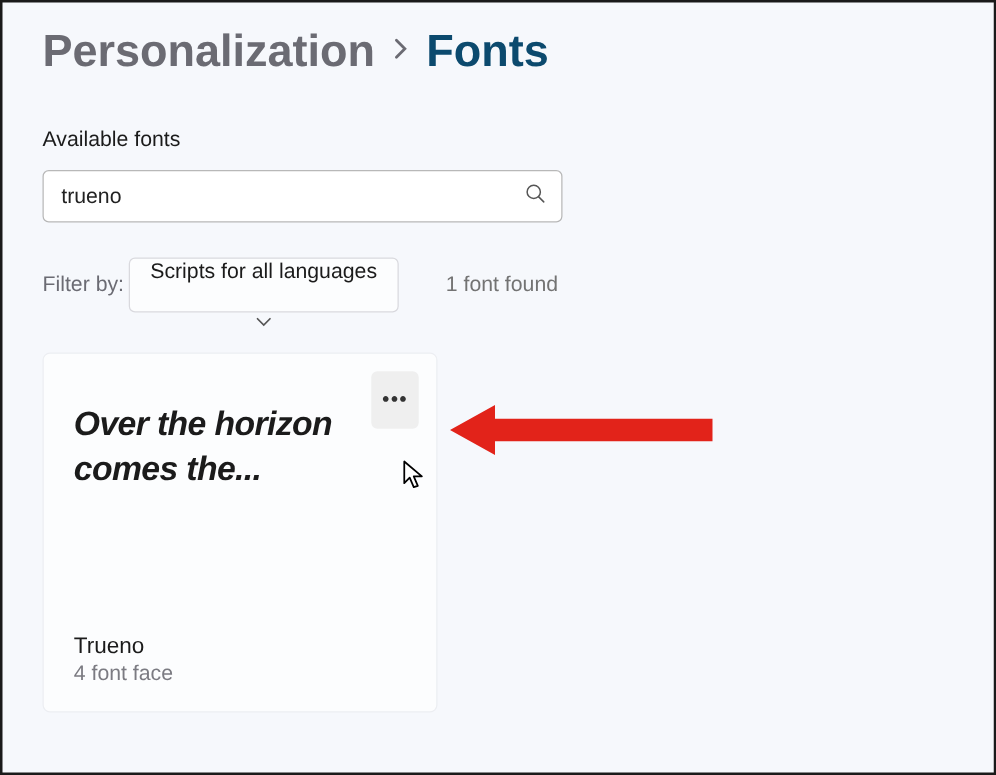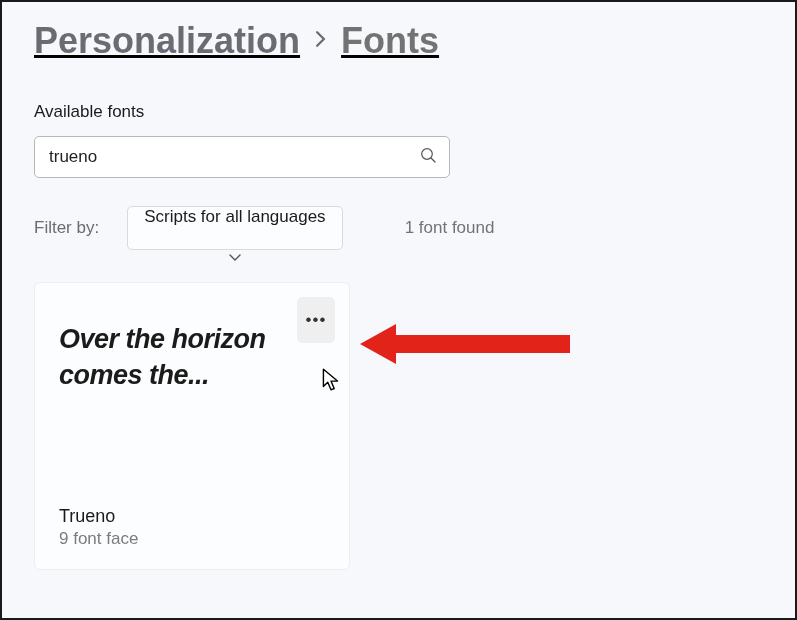--- a/index.html
+++ b/index.html
@@ -15,37 +15,36 @@
       border: 2px solid #1a1a1a;
       padding: 18px 32px;
       position: relative;
       overflow: hidden;
     }
     .breadcrumb {
       display: flex;
       align-items: center;
       gap: 14px;
       margin-bottom: 40px;
-      text-decoration: underline;
     }
     .breadcrumb-parent {
       font-size: 36px;
       font-weight: 600;
       color: #6b6b73;
       cursor: pointer;
     }
     .breadcrumb-sep {
       font-size: 22px;
       color: #6b6b73;
       font-weight: 400;
     }
     .breadcrumb-current {
       font-size: 36px;
       font-weight: 600;
-      color: #737373;
+      color: #0c4a6e;
     }
     .section-heading {
       font-size: 17px;
       font-weight: 400;
       color: #1b1b1b;
       margin-bottom: 14px;
     }
     .search-wrap {
       position: relative;
       width: 416px;
@@ -67,21 +66,21 @@
       position: absolute;
       right: 14px;
       top: 50%;
       transform: translateY(-50%);
       pointer-events: none;
       color: #666;
     }
     .filter-row {
       display: flex;
       align-items: center;
-      gap: 28px;
+      gap: 4px;
       margin-bottom: 32px;
     }
     .filter-label {
       font-size: 17px;
       color: #6b6b73;
     }
     .filter-dropdown {
       display: inline-flex;
       align-items: center;
       gap: 20px;
@@ -202,21 +201,21 @@
   <span class="count-label">1 font found</span>
 </div>
 
 <div class="font-card">
   <div class="preview-text">Over the horizon comes the...</div>
   <div class="card-more">
     <span>•••</span>
   </div>
   <div class="card-footer">
     <div class="font-name">Trueno</div>
-    <div class="font-faces">9 font face</div>
+    <div class="font-faces">4 font face</div>
   </div>
 </div>
 
 <svg class="arrow-annotation" width="220" height="48" viewBox="0 0 220 48">
   <defs>
     <marker id="arrhead" markerWidth="1" markerHeight="1" refX="0" refY="0" orient="auto"></marker>
   </defs>
   <polygon points="0,24 36,4 36,15 210,15 210,33 36,33 36,44" fill="#e2231a"></polygon>
 </svg>
 

